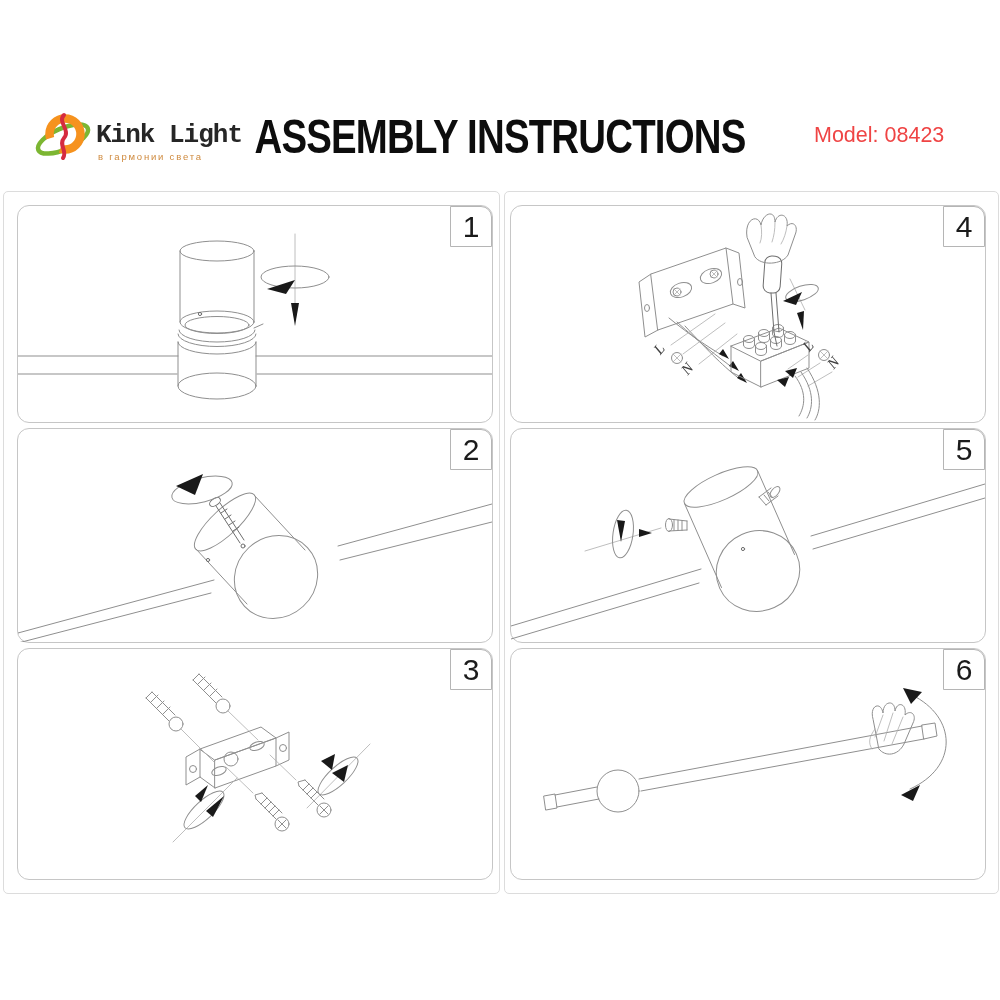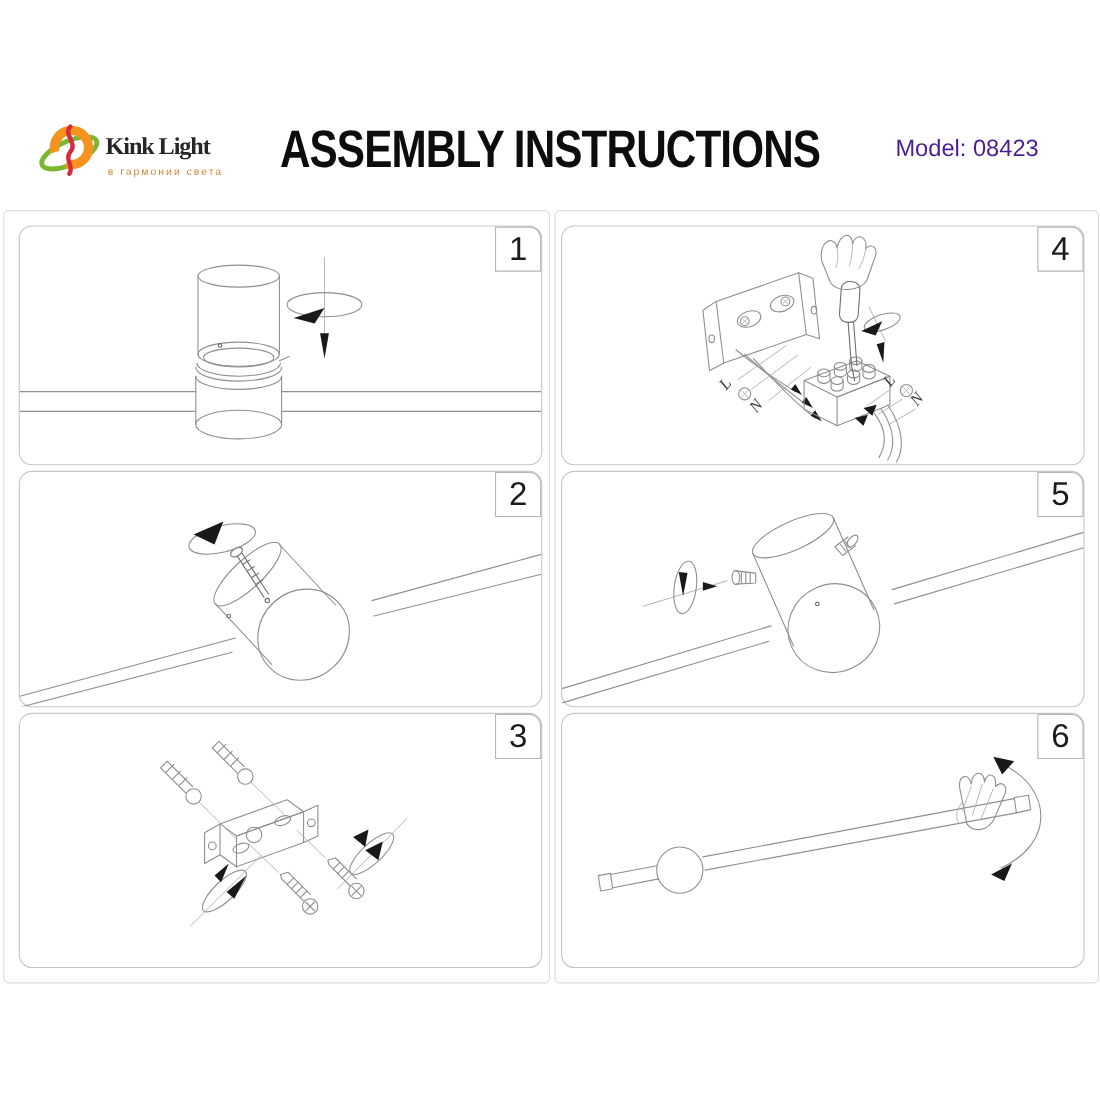--- a/index.html
+++ b/index.html
@@ -1,28 +1,28 @@
 <!DOCTYPE html>
 <html><head>
 <meta charset="utf-8">
 <style>
   html,body{margin:0;padding:0;background:#fff;}
   .page{position:relative;width:1000px;height:1000px;background:#ffffff;
         font-family:"Liberation Sans",sans-serif;overflow:hidden;}
 
   
   .logo-icon{position:absolute;left:33px;top:106px;width:60px;height:62px;}
-  .brand{position:absolute;left:96px;top:120px;font-family:Liberation Serif, serif;
-         font-weight:bold;font-size:22px;letter-spacing:-1px;color:#262626;white-space:nowrap;}
+  .brand{position:absolute;left:96px;top:120px;font-family:Liberation Mono, monospace;
+         font-weight:bold;font-size:26px;letter-spacing:-1px;color:#262626;white-space:nowrap;}
   .tagline{position:absolute;left:98px;top:151px;font-size:9.5px;letter-spacing:1.8px;
            color:#cf8a3e;white-space:nowrap;text-align:right;}
   .title{position:absolute;left:500px;top:109px;transform:translateX(-50%) scaleX(0.8);
          transform-origin:center top;font-weight:bold;font-size:48px;letter-spacing:-1px;
          color:#0d0d0d;white-space:nowrap;}
-  .model{position:absolute;left:814px;top:123px;font-size:21.5px;color:#4c1d95;white-space:nowrap;text-align:center;}
+  .model{position:absolute;left:814px;top:123px;font-size:21.5px;color:#ef4444;white-space:nowrap;text-align:center;}
 
   
   .outer{position:absolute;top:191px;height:701px;border:1px solid #dcdcdc;
          border-radius:5px;background:#fff;}
   .outer.left{left:3px;width:495px;}
   .outer.right{left:504px;width:493px;}
 
   .panel{position:absolute;background:#fff;border:1px solid #c6c6c6;border-radius:12px;}
   .badge{position:absolute;top:0;right:0;width:40px;height:39px;border:1px solid #b5b5b5;
          border-top-right-radius:11px;display:flex;align-items:center;justify-content:center;

